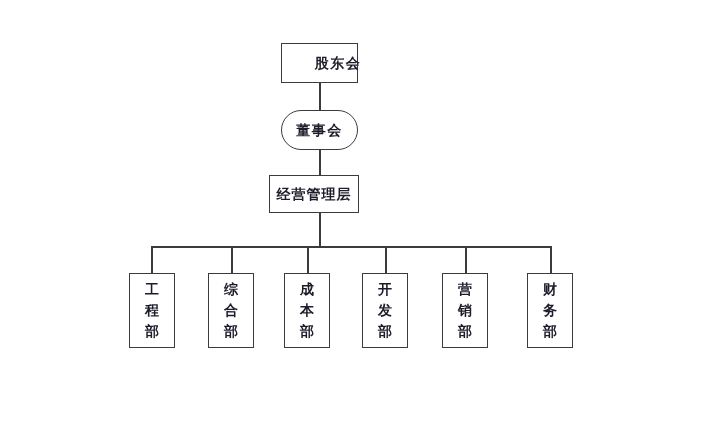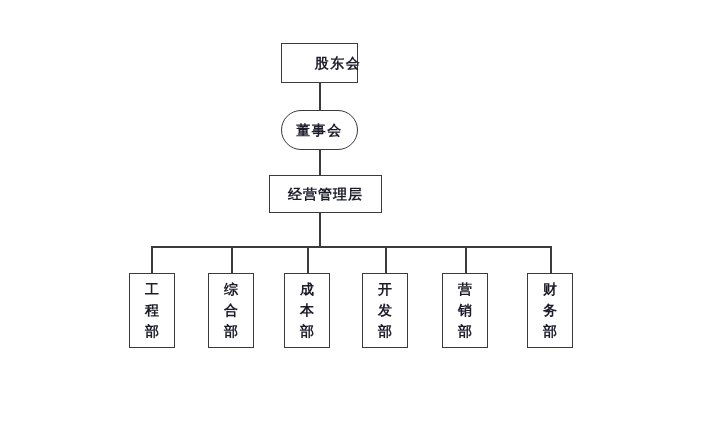--- a/index.html
+++ b/index.html
@@ -40,21 +40,21 @@
     line-height: 1;
     white-space: nowrap;
     text-align: center;
   }
   
   .node-top {
     width: 77px;
     height: 40px;
   }
   .node-wide {
-    width: 113px;
+    width: 90px;
     height: 38px;
   }
   .node-wide .node-label {
     letter-spacing: 1px;
   }
   
   .node-dept {
     width: 46px;
     height: 75px;
     align-items: center;

